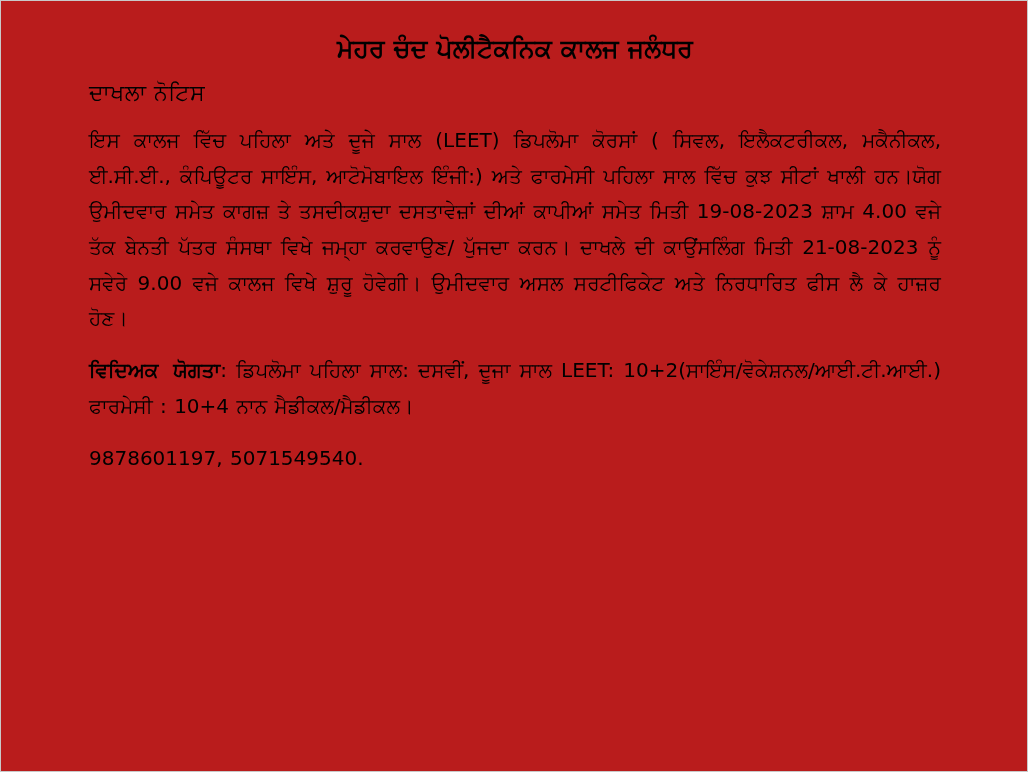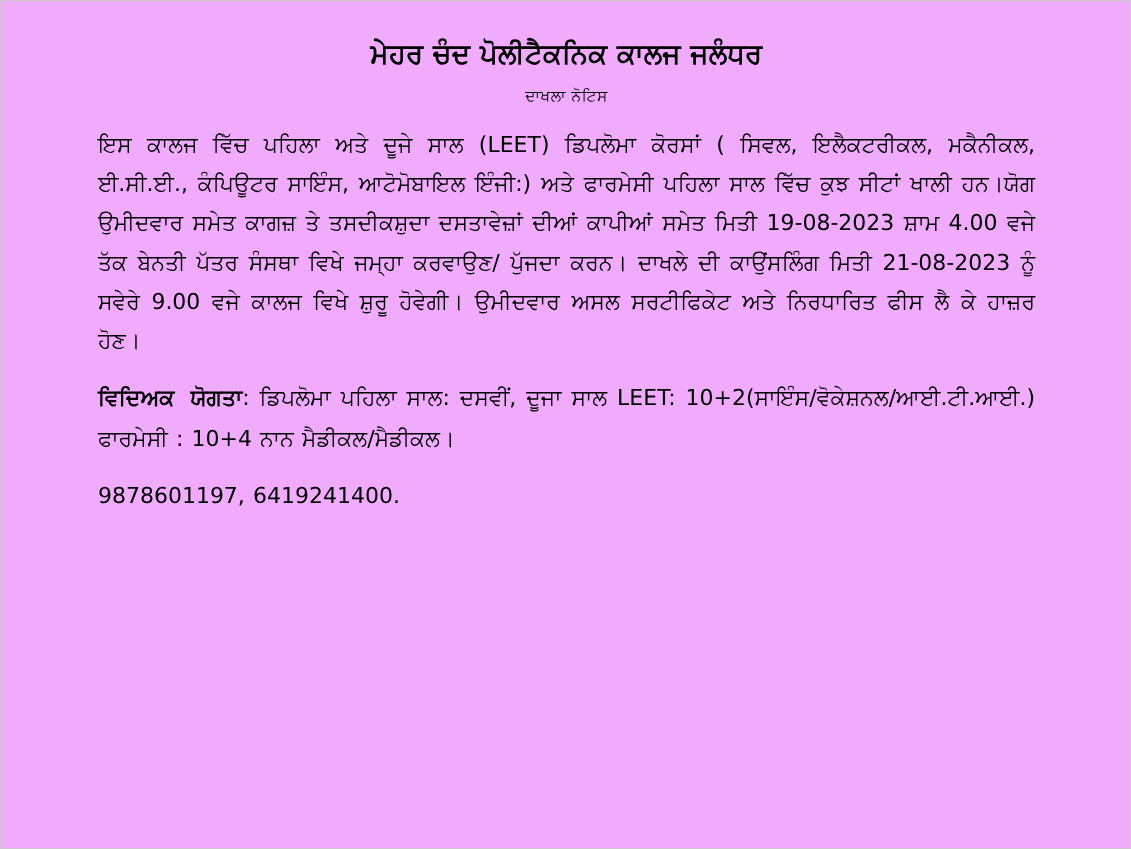--- a/index.html
+++ b/index.html
@@ -11,42 +11,42 @@
     width: 1028px;
     height: 772px;
     font-family: "DejaVu Sans", sans-serif;
     color: #000000;
     overflow: hidden;
   }
   .page {
     position: relative;
     width: 1028px;
     height: 772px;
-    background: #f0abfc;
+    background: #b91c1c;
     box-sizing: border-box;
     border: 1px solid #c9c9c9;
   }
   .sheet {
     position: absolute;
     left: 88px;
     top: 20px;
     width: 852px;
   }
   .doc-title {
     text-align: center;
     font-size: 25px;
     font-weight: bold;
     line-height: 1.25;
     letter-spacing: 0.2px;
     margin: 12px 0 0 0;
     color: #000;
   }
   .doc-subtitle {
-    text-align: center;
-    font-size: 14px;
+    text-align: left;
+    font-size: 22px;
     font-weight: normal;
     margin: 16px 0 0 0;
     letter-spacing: 0.5px;
     color: #000;
   }
   .body-block {
     margin-top: 18px;
   }
   p.para {
     margin: 0 0 16px 0;
@@ -84,18 +84,18 @@
 
     <div class="body-block">
 
       <p class="para">ਇਸ ਕਾਲਜ ਵਿੱਚ ਪਹਿਲਾ ਅਤੇ ਦੂਜੇ ਸਾਲ (LEET) ਡਿਪਲੋਮਾ ਕੋਰਸਾਂ ( ਸਿਵਲ, ਇਲੈਕਟਰੀਕਲ, ਮਕੈਨੀਕਲ, ਈ.ਸੀ.ਈ., ਕੰਪਿਊਟਰ ਸਾਇੰਸ, ਆਟੋਮੋਬਾਇਲ ਇੰਜੀ:) ਅਤੇ ਫਾਰਮੇਸੀ ਪਹਿਲਾ ਸਾਲ ਵਿੱਚ ਕੁਝ ਸੀਟਾਂ ਖਾਲੀ ਹਨ।ਯੋਗ ਉਮੀਦਵਾਰ ਸਮੇਤ ਕਾਗਜ਼ ਤੇ ਤਸਦੀਕਸ਼ੁਦਾ ਦਸਤਾਵੇਜ਼ਾਂ ਦੀਆਂ ਕਾਪੀਆਂ ਸਮੇਤ ਮਿਤੀ 19-08-2023 ਸ਼ਾਮ 4.00 ਵਜੇ ਤੱਕ ਬੇਨਤੀ ਪੱਤਰ ਸੰਸਥਾ ਵਿਖੇ ਜਮ੍ਹਾ ਕਰਵਾਉਣ/ ਪੁੱਜਦਾ ਕਰਨ। ਦਾਖਲੇ ਦੀ ਕਾਉਂਸਲਿੰਗ ਮਿਤੀ 21-08-2023 ਨੂੰ ਸਵੇਰੇ 9.00 ਵਜੇ ਕਾਲਜ ਵਿਖੇ ਸ਼ੁਰੂ ਹੋਵੇਗੀ। ਉਮੀਦਵਾਰ ਅਸਲ ਸਰਟੀਫਿਕੇਟ ਅਤੇ ਨਿਰਧਾਰਿਤ ਫੀਸ ਲੈ ਕੇ ਹਾਜ਼ਰ ਹੋਣ।</p>
 
       <p class="para">
         <span class="bold-lead">ਵਿਦਿਅਕ ਯੋਗਤਾ</span><span>: ਡਿਪਲੋਮਾ ਪਹਿਲਾ ਸਾਲ: ਦਸਵੀਂ, ਦੂਜਾ ਸਾਲ LEET: 10+2(ਸਾਇੰਸ/ਵੋਕੇਸ਼ਨਲ/ਆਈ.ਟੀ.ਆਈ.) ਫਾਰਮੇਸੀ : 10+4 ਨਾਨ ਮੈਡੀਕਲ/ਮੈਡੀਕਲ।</span>
       </p>
 
       <p class="para last-para">
-        <span class="tail-line">9878601197, 6419241400.</span>
+        <span class="tail-line">9878601197, 5071549540.</span>
       </p>
 
     </div>
   </div>
 </div>
 
 </body></html>

